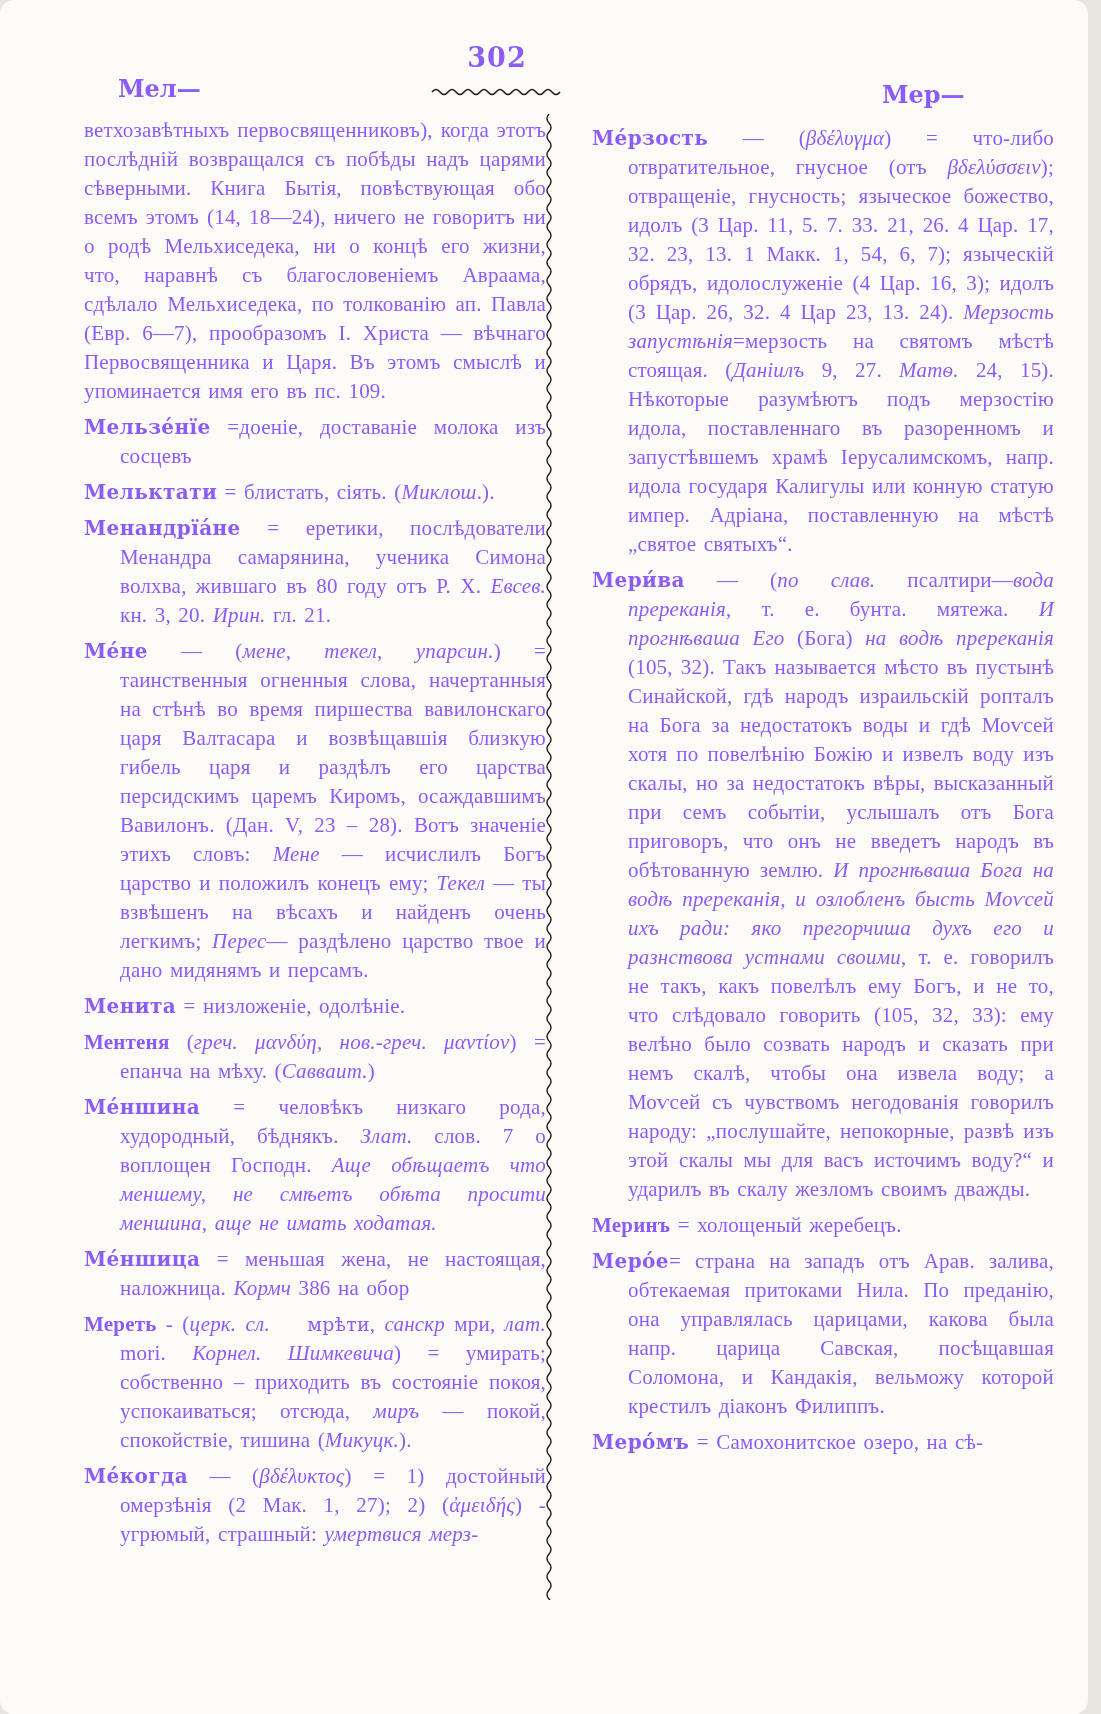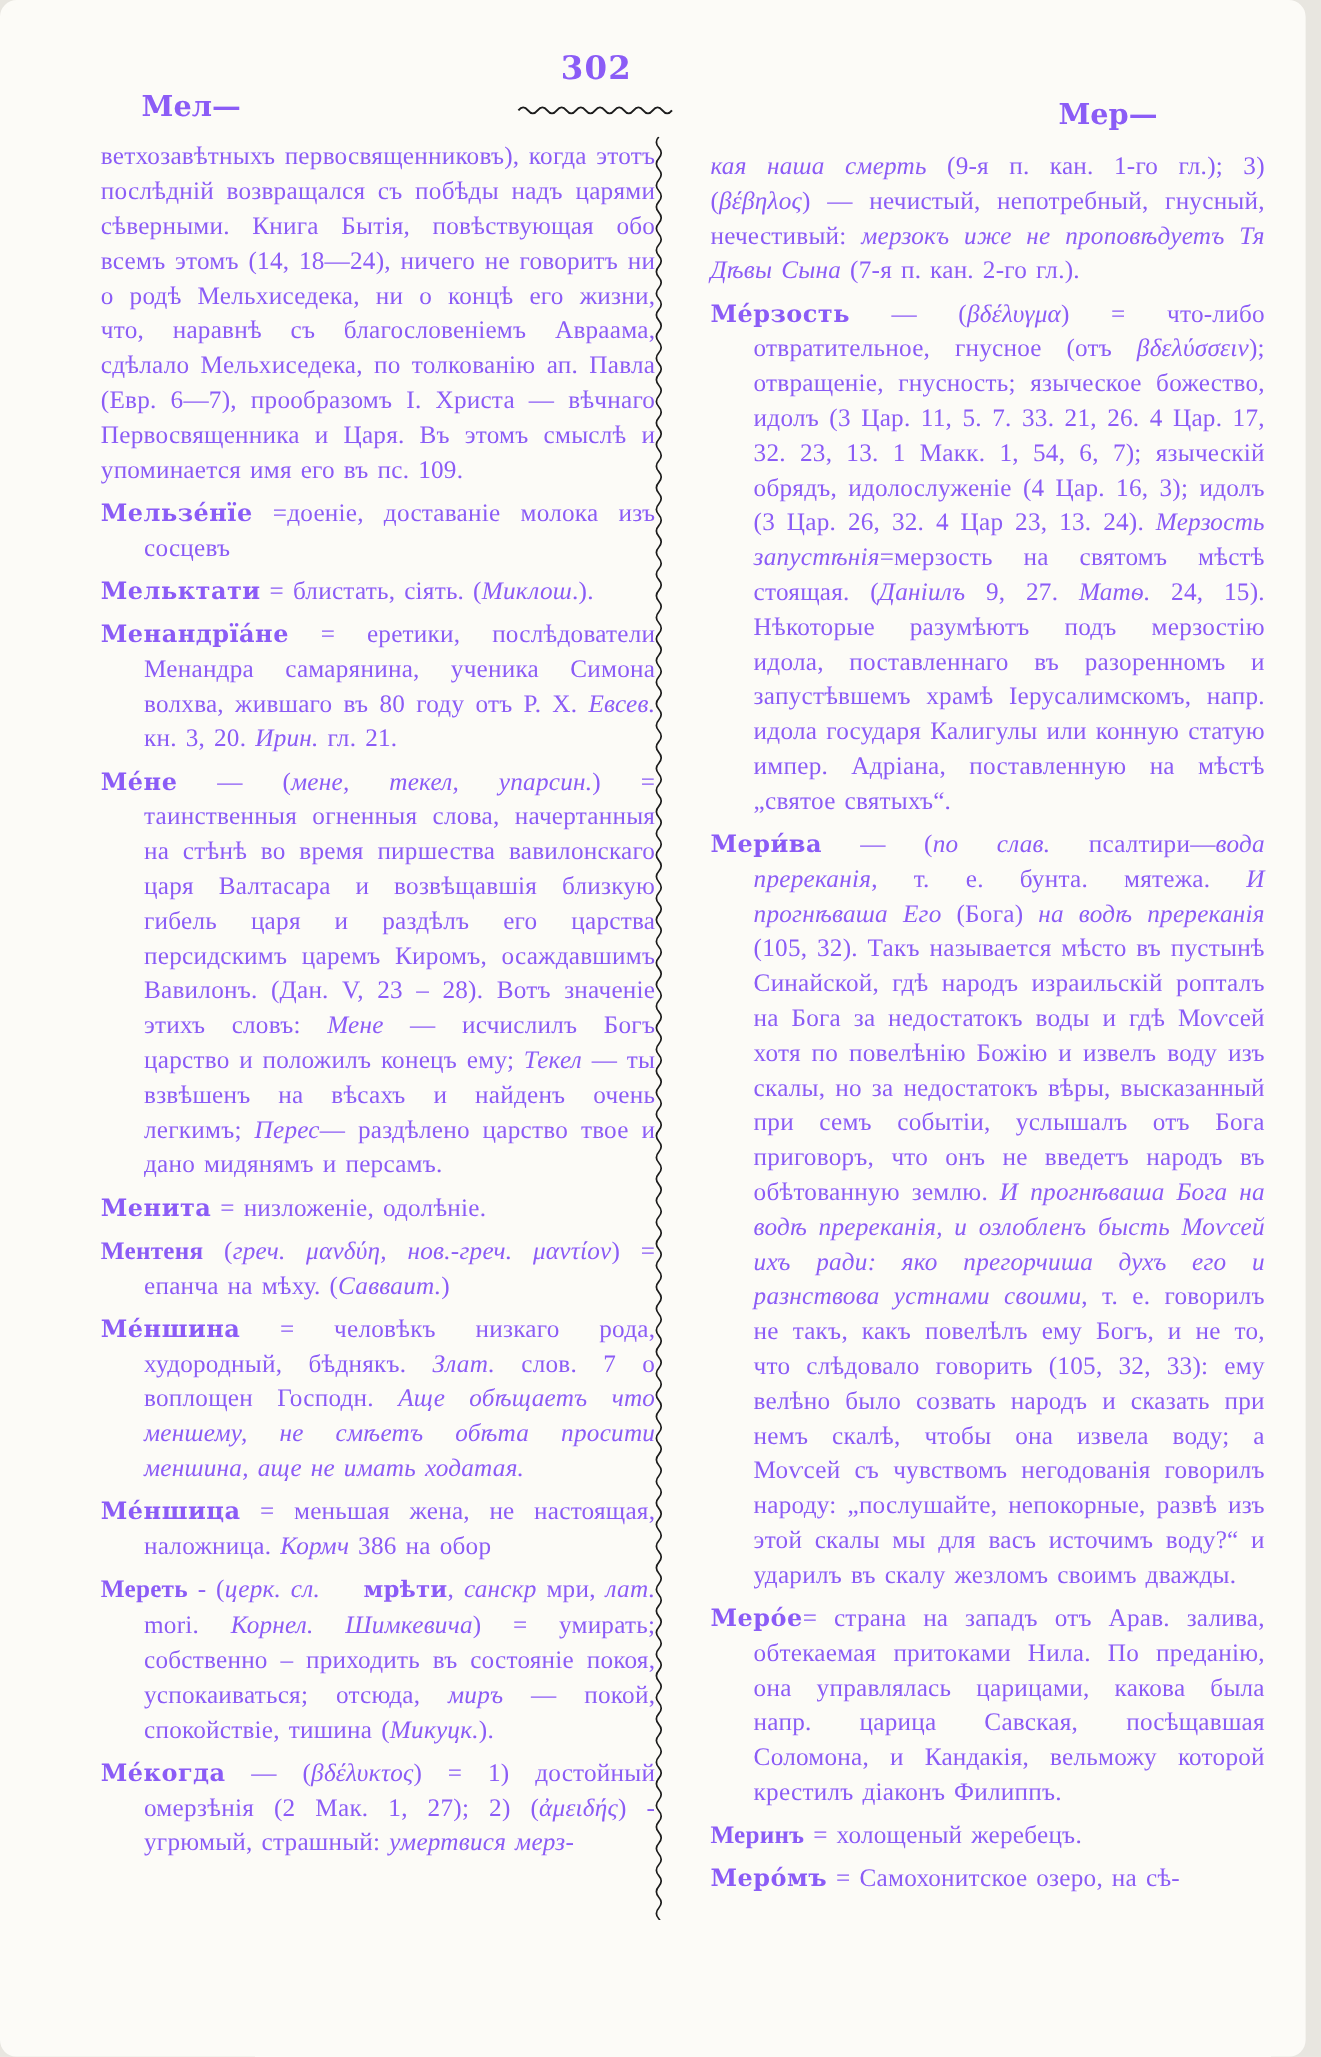--- a/index.html
+++ b/index.html
@@ -31,21 +31,21 @@
     text-align:justify;
     word-spacing:2px;letter-spacing:0.2px;
   }
   .col-left{left:84px;top:116px;}
   .col-right{left:592px;top:124px;}
   .entry{margin:0 0 7px 0;padding-left:36px;text-indent:-36px;}
   .entry.cont{padding-left:0;text-indent:0;}
   .hwcs{font-weight:bold;font-family:"DejaVu Serif", serif;font-size:20px;letter-spacing:0.4px;}
   .hw{font-weight:bold;}
   .i{font-style:italic;}
-  .cs{font-weight:bold;font-family:"DejaVu Serif", serif;font-size:19px;margin-left:28px;}
+  .cs{font-weight:normal;font-family:"DejaVu Serif", serif;font-size:19px;margin-left:28px;}
 </style>
 </head>
 <body>
 
 <div class="page">
 
   <div class="page-number">302</div>
 
   <svg class="rule-svg" width="134" height="12" viewBox="0 0 134 12">
     <path id="rule-path" fill="none" stroke="#1c1c1c" stroke-width="1.6" d="M2 6 q4 -5 8 0 q4 5 8 0 q4 -5 8 0 q4 5 8 0 q4 -5 8 0 q4 5 8 0 q4 -5 8 0 q4 5 8 0 q4 -5 8 0 q4 5 8 0 q4 -5 8 0 q4 5 8 0 q4 -5 8 0 q4 5 8 0 q4 -5 8 0 q4 5 8 0"></path>
@@ -65,21 +65,20 @@
       <p class="entry"><span class="hwcs">Менандрїа́не</span><span class="t"> = еретики, послѣдователи Менандра самарянина, ученика Симона волхва, жившаго въ 80 году отъ Р. Х. </span><span class="i">Евсев.</span><span class="t"> кн. 3, 20. </span><span class="i">Ирин.</span><span class="t"> гл. 21.</span></p>
       <p class="entry"><span class="hwcs">Ме́не</span><span class="t"> — (</span><span class="i">мене, текел, упарсин.</span><span class="t">) = таинственныя огненныя слова, начертанныя на стѣнѣ во время пиршества вавилонскаго царя Валтасара и возвѣщавшія близкую гибель царя и раздѣлъ его царства персидскимъ царемъ Киромъ, осаждавшимъ Вавилонъ. (Дан. V, 23 – 28). Вотъ значеніе этихъ словъ: </span><span class="i">Мене</span><span class="t"> — исчислилъ Богъ царство и положилъ конецъ ему; </span><span class="i">Текел</span><span class="t"> — ты взвѣшенъ на вѣсахъ и найденъ очень легкимъ; </span><span class="i">Перес</span><span class="t">— раздѣлено царство твое и дано мидянямъ и персамъ.</span></p>
       <p class="entry"><span class="hwcs">Менита</span><span class="t"> = низложеніе, одолѣніе.</span></p>
       <p class="entry"><span class="hw">Ментеня</span><span class="t"> (</span><span class="i">греч. μανδύη, нов.-греч. μαντίον</span><span class="t">) = епанча на мѣху. (</span><span class="i">Савваит.</span><span class="t">)</span></p>
       <p class="entry"><span class="hwcs">Ме́ншина</span><span class="t"> = человѣкъ низкаго рода, худородный, бѣднякъ. </span><span class="i">Злат.</span><span class="t"> слов. 7 о воплощен Господн. </span><span class="i">Аще обѣщаетъ что меншему, не смѣетъ обѣта просити меншина, аще не имать ходатая.</span></p>
       <p class="entry"><span class="hwcs">Ме́ншица</span><span class="t"> = меньшая жена, не настоящая, наложница. </span><span class="i">Кормч</span><span class="t"> 386 на обор</span></p>
       <p class="entry"><span class="hw">Мереть</span><span class="t"> - (</span><span class="i">церк. сл. </span><span class="cs">мрѣти</span><span class="t">, </span><span class="i">санскр</span><span class="t"> мри, </span><span class="i">лат.</span><span class="t"> mori. </span><span class="i">Корнел. Шимкевича</span><span class="t">) = умирать; собственно – приходить въ состояніе покоя, успокаиваться; отсюда, </span><span class="i">миръ</span><span class="t"> — покой, спокойствіе, тишина (</span><span class="i">Микуцк.</span><span class="t">).</span></p>
       <p class="entry"><span class="hwcs">Ме́когда</span><span class="t"> — (</span><span class="i">βδέλυκτος</span><span class="t">) = 1) достойный омерзѣнія (2 Мак. 1, 27); 2) (</span><span class="i">ἀμειδής</span><span class="t">) - угрюмый, страшный: </span><span class="i">умертвися мерз-</span></p>
     </div>
   <div class="col col-right">
-      <p class="entry cont"><span class="i">кая наша смерть</span><span class="t"> (9-я п. кан. 1-го гл.); 3) (</span><span class="i">βέβηλος</span><span class="t">) — нечистый, непотребный, гнусный, нечестивый: </span><span class="i">мерзокъ иже не проповѣдуетъ Тя Дѣвы Сына</span><span class="t"> (7-я п. кан. 2-го гл.).</span></p>
       <p class="entry"><span class="hwcs">Ме́рзость</span><span class="t"> — (</span><span class="i">βδέλυγμα</span><span class="t">) = что-либо отвратительное, гнусное (отъ </span><span class="i">βδελύσσειν</span><span class="t">); отвращеніе, гнусность; языческое божество, идолъ (3 Цар. 11, 5. 7. 33. 21, 26. 4 Цар. 17, 32. 23, 13. 1 Макк. 1, 54, 6, 7); языческій обрядъ, идолослуженіе (4 Цар. 16, 3); идолъ (3 Цар. 26, 32. 4 Цар 23, 13. 24). </span><span class="i">Мерзость запустѣнія</span><span class="t">=мерзость на святомъ мѣстѣ стоящая. (</span><span class="i">Даніилъ</span><span class="t"> 9, 27. </span><span class="i">Матѳ.</span><span class="t"> 24, 15). Нѣкоторые разумѣютъ подъ мерзостію идола, поставленнаго въ разоренномъ и запустѣвшемъ храмѣ Іерусалимскомъ, напр. идола государя Калигулы или конную статую импер. Адріана, поставленную на мѣстѣ „святое святыхъ“.</span></p>
       <p class="entry"><span class="hwcs">Мери́ва</span><span class="t"> — (</span><span class="i">по слав.</span><span class="t"> псалтири—</span><span class="i">вода пререканія</span><span class="t">, т. е. бунта. мятежа. </span><span class="i">И прогнѣваша Его</span><span class="t"> (Бога) </span><span class="i">на водѣ пререканія</span><span class="t"> (105, 32). Такъ называется мѣсто въ пустынѣ Синайской, гдѣ народъ израильскій ропталъ на Бога за недостатокъ воды и гдѣ Моѵсей хотя по повелѣнію Божію и извелъ воду изъ скалы, но за недостатокъ вѣры, высказанный при семъ событіи, услышалъ отъ Бога приговоръ, что онъ не введетъ народъ въ обѣтованную землю. </span><span class="i">И прогнѣваша Бога на водѣ пререканія, и озлобленъ бысть Моѵсей ихъ ради: яко прегорчиша духъ его и разнствова устнами своими</span><span class="t">, т. е. говорилъ не такъ, какъ повелѣлъ ему Богъ, и не то, что слѣдовало говорить (105, 32, 33): ему велѣно было созвать народъ и сказать при немъ скалѣ, чтобы она извела воду; а Моѵсей съ чувствомъ негодованія говорилъ народу: „послушайте, непокорные, развѣ изъ этой скалы мы для васъ источимъ воду?“ и ударилъ въ скалу жезломъ своимъ дважды.</span></p>
+      <p class="entry"><span class="hw">Меринъ</span><span class="t"> = холощеный жеребецъ.</span></p>
       <p class="entry"><span class="hwcs">Меро́е</span><span class="t">= страна на западъ отъ Арав. залива, обтекаемая притоками Нила. По преданію, она управлялась царицами, какова была напр. царица Савская, посѣщавшая Соломона, и Кандакія, вельможу которой крестилъ діаконъ Филиппъ.</span></p>
-      <p class="entry"><span class="hw">Меринъ</span><span class="t"> = холощеный жеребецъ.</span></p>
       <p class="entry"><span class="hwcs">Меро́мъ</span><span class="t"> = Самохонитское озеро, на сѣ-</span></p>
     </div>
 
 </div>
 
 </body></html>

